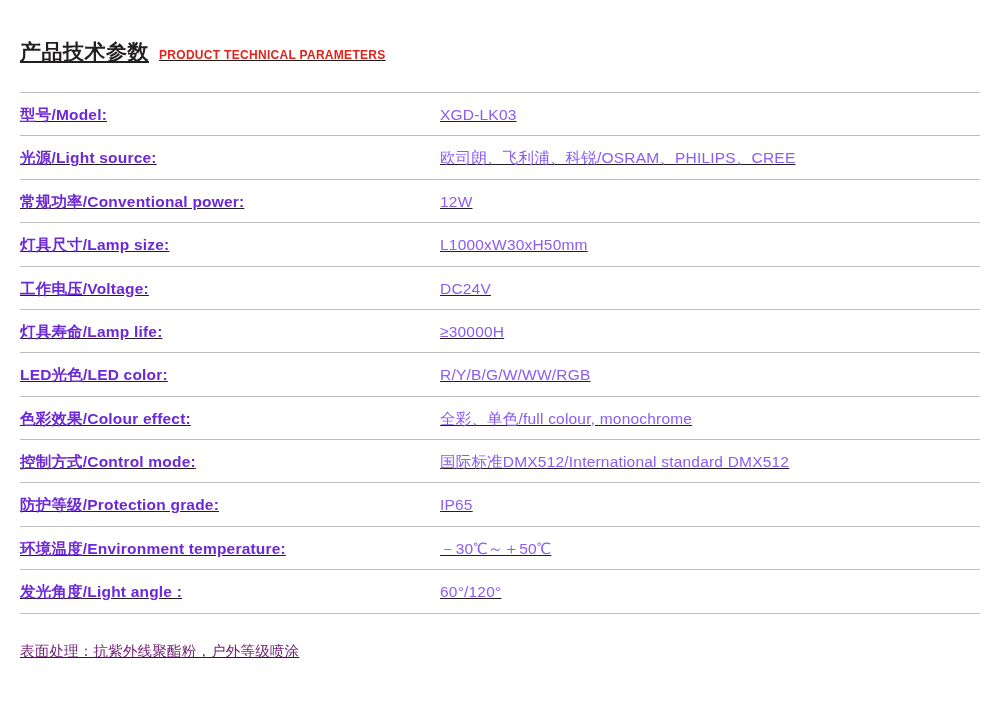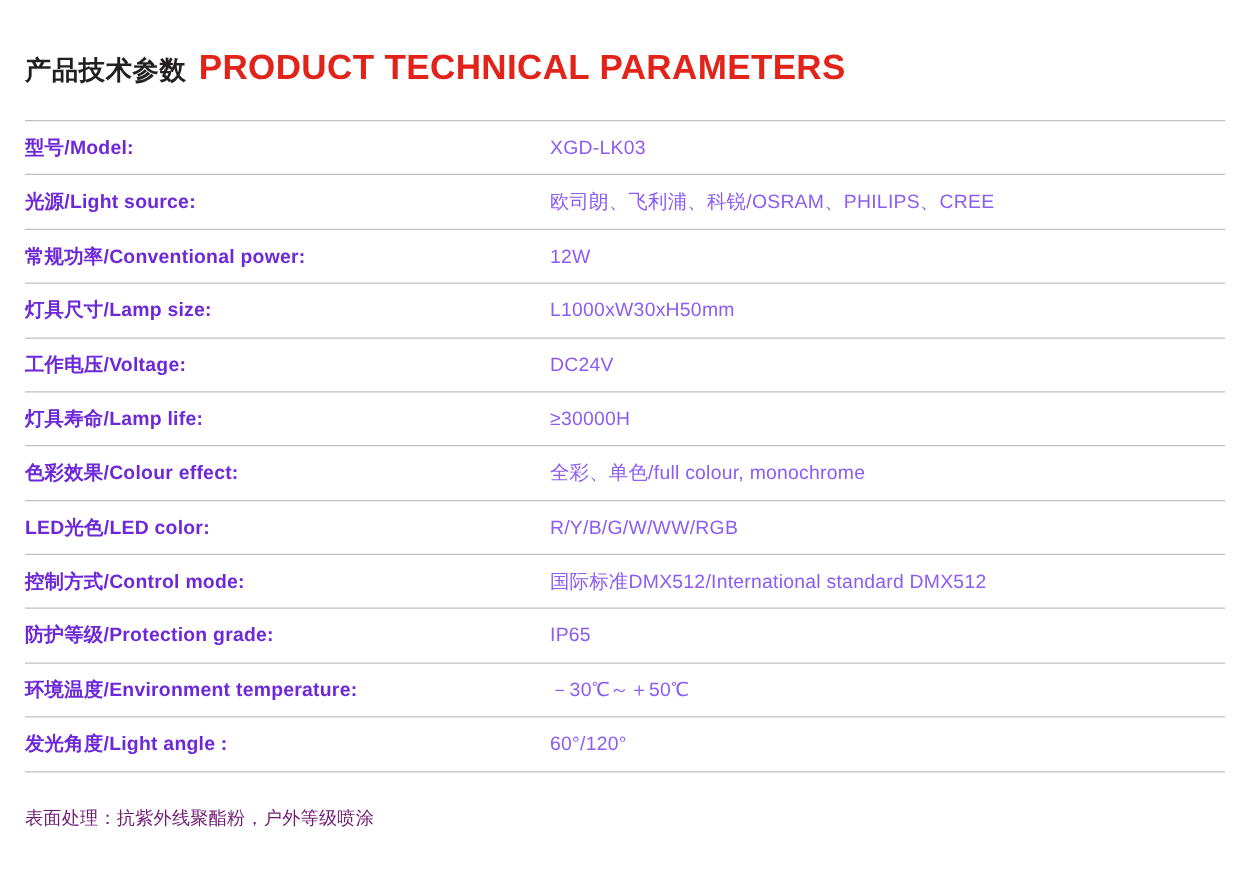--- a/index.html
+++ b/index.html
@@ -13,36 +13,37 @@
     font-family: "Liberation Sans", sans-serif;
     color: #231f20;
     overflow: hidden;
   }
   .page {
     position: relative;
     width: 824px;
     height: 712px;
     box-sizing: border-box;
     padding: 0 20px;
+    text-decoration: underline;
   }
   .title-row {
     display: flex;
     align-items: baseline;
     gap: 10px;
     padding-top: 38px;
     padding-left: 0px;
   }
   .title-cn {
     font-size: 21px;
     font-weight: bold;
     letter-spacing: 0.5px;
     color: #231f20;
   }
   .title-en {
-    font-size: 28px;
+    font-size: 12px;
     font-weight: bold;
     letter-spacing: 0.3px;
     color: #e2231a;
   }
   .spec-table {
     margin-top: 26px;
     width: 960px;
     border-collapse: collapse;
   }
   .spec-table tr {
@@ -108,26 +109,26 @@
       </tr>
       <tr>
         <td class="label">工作电压/Voltage:</td>
         <td class="value">DC24V</td>
       </tr>
       <tr>
         <td class="label">灯具寿命/Lamp life:</td>
         <td class="value">≥30000H</td>
       </tr>
       <tr>
+        <td class="label">LED光色/LED color:</td>
+        <td class="value">R/Y/B/G/W/WW/RGB</td>
+      </tr>
+      <tr>
         <td class="label">色彩效果/Colour effect:</td>
         <td class="value">全彩、单色/full colour, monochrome</td>
-      </tr>
-      <tr>
-        <td class="label">LED光色/LED color:</td>
-        <td class="value">R/Y/B/G/W/WW/RGB</td>
       </tr>
       <tr>
         <td class="label">控制方式/Control mode:</td>
         <td class="value">国际标准DMX512/International standard DMX512</td>
       </tr>
       <tr>
         <td class="label">防护等级/Protection grade:</td>
         <td class="value">IP65</td>
       </tr>
       <tr>

